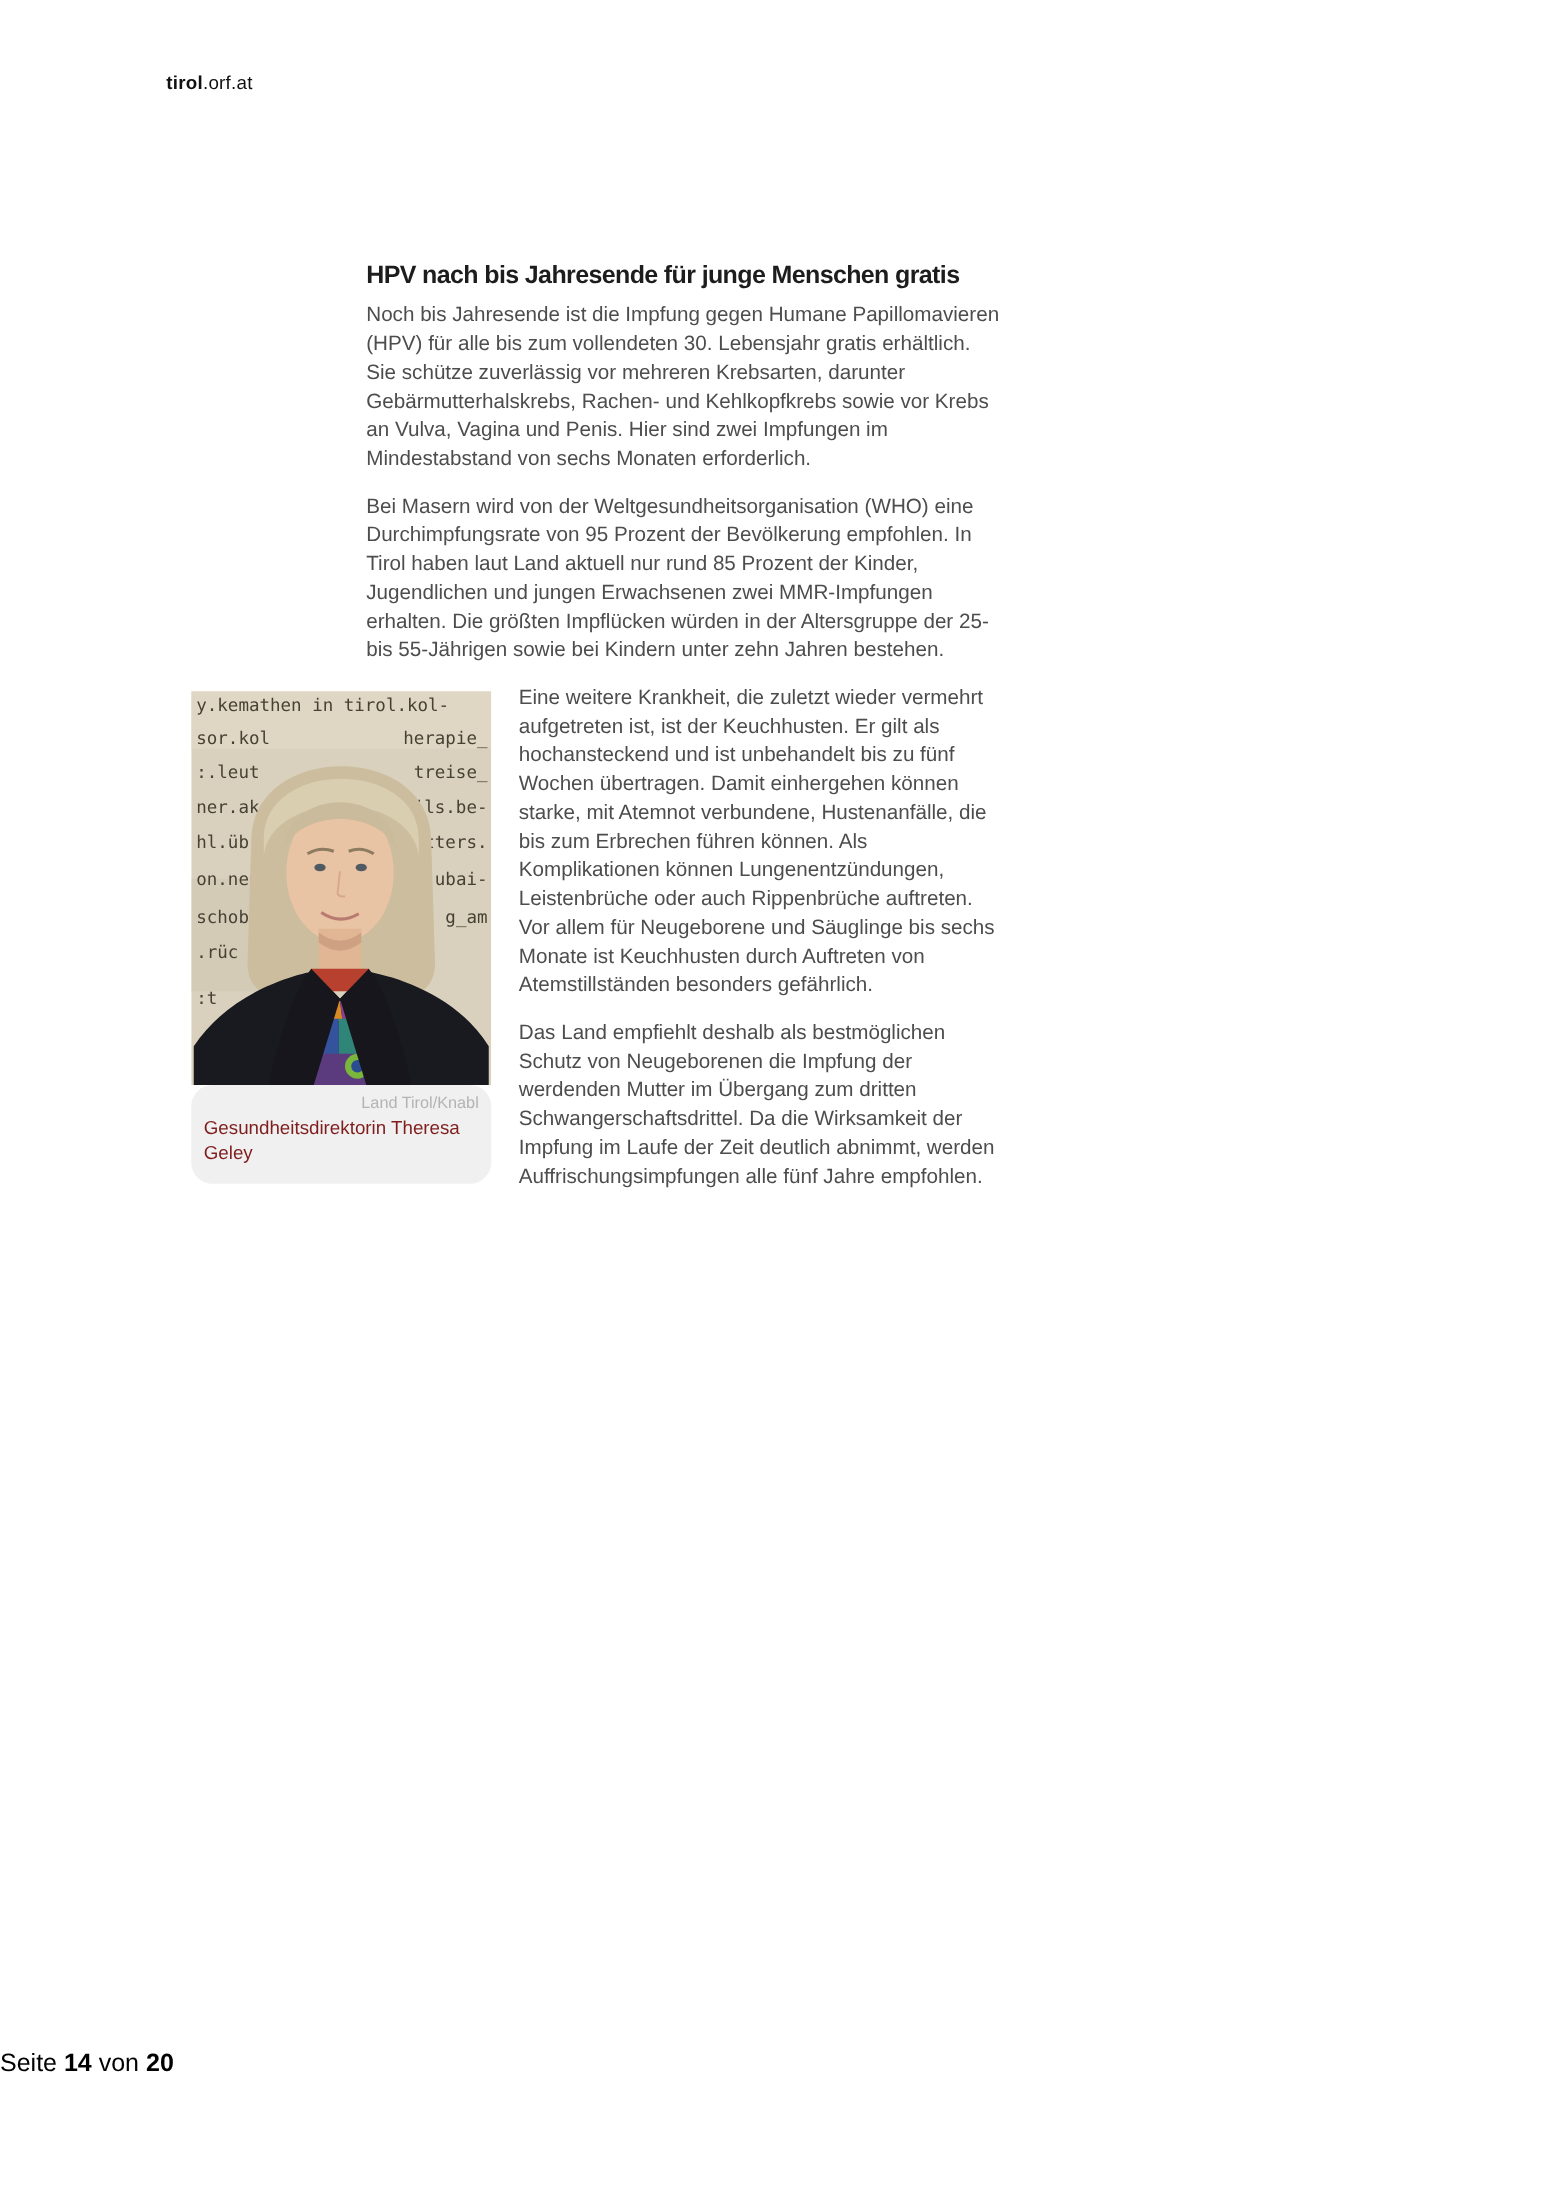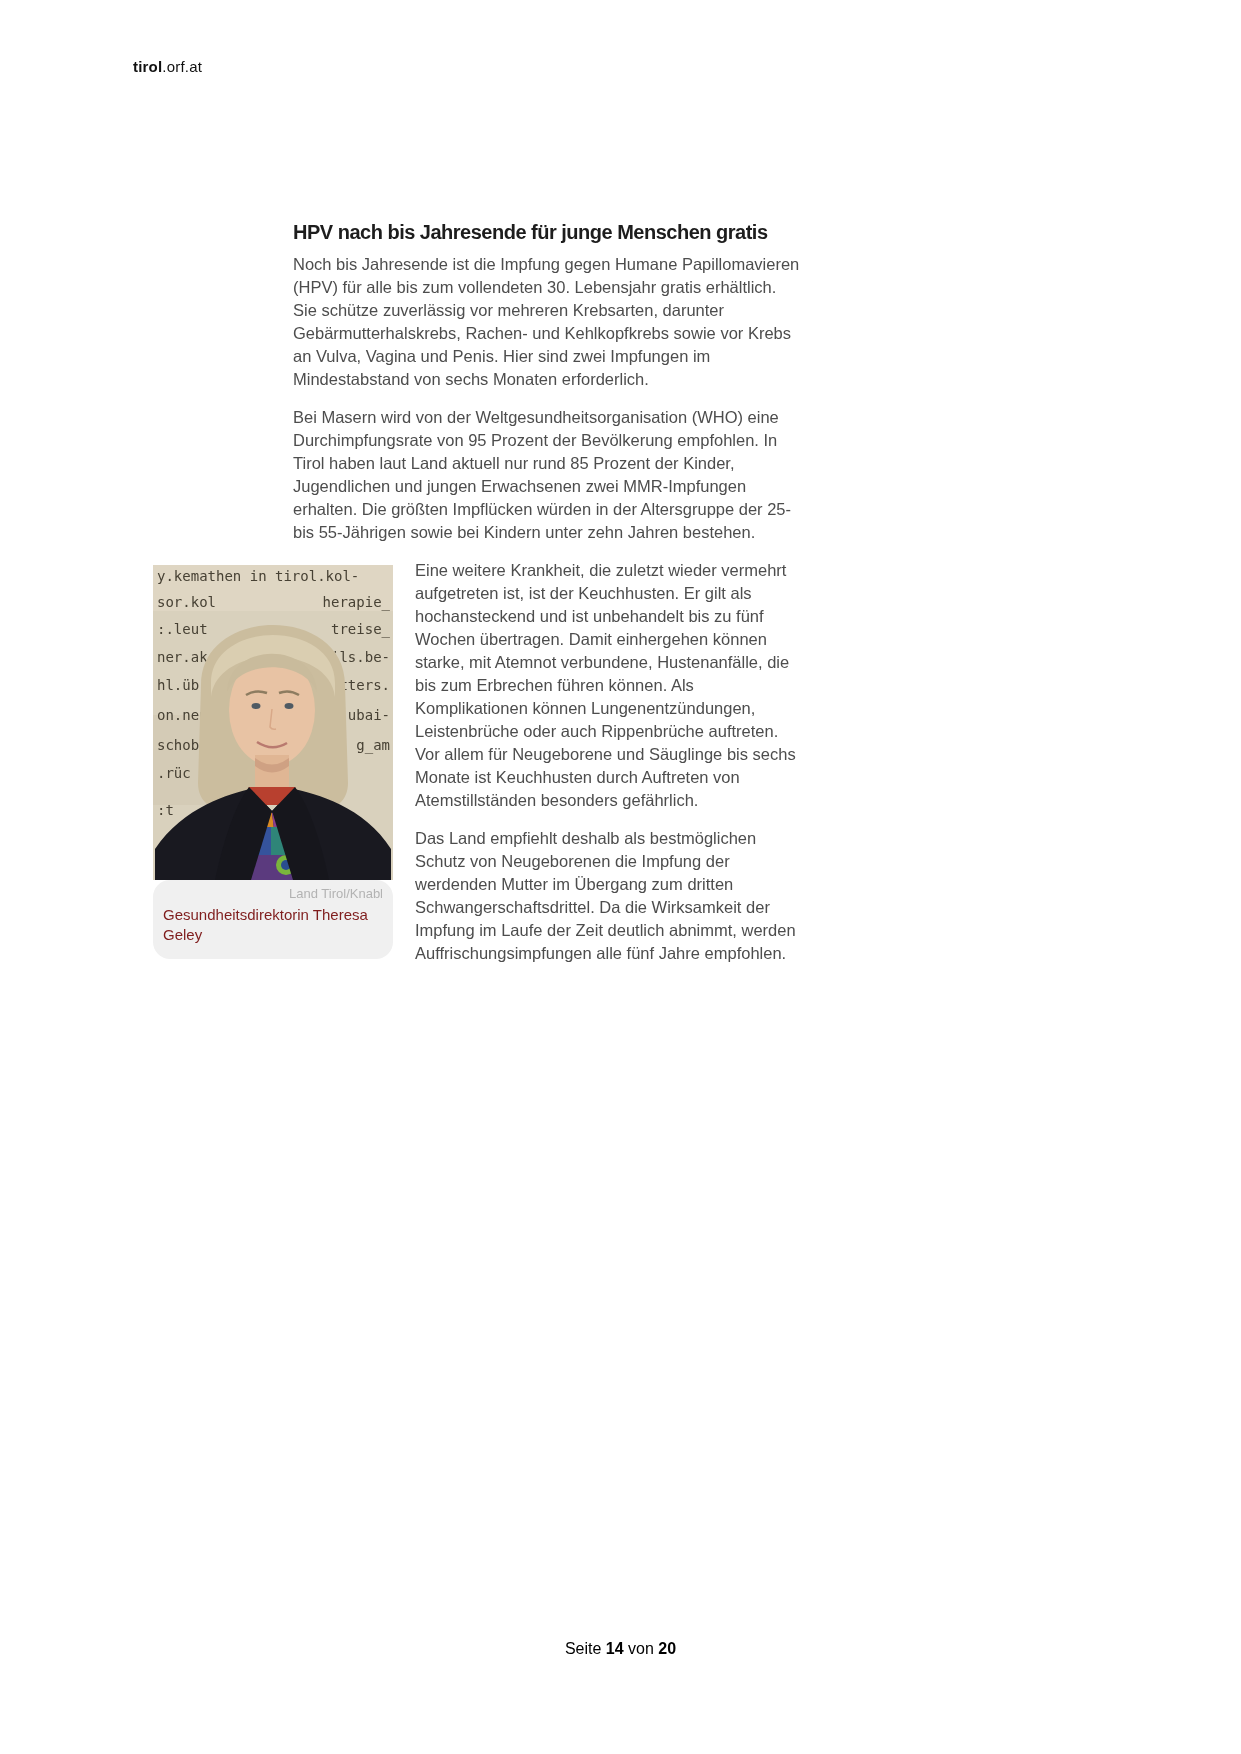--- a/index.html
+++ b/index.html
@@ -11,21 +11,21 @@
     overflow: hidden;
   }
 
   .site-logo {
     position: absolute; left: 133px; top: 58px;
     font-size: 15px; color: #111111; letter-spacing: 0.2px;
   }
   .site-logo .brand-bold { font-weight: bold; }
 
   .article {
-    position: absolute; left: 293px; top: 220px; width: 523px;
+    position: absolute; left: 293px; top: 208px; width: 523px;
     color: #4d4d4d; font-size: 16.5px; line-height: 23px;
   }
   .section-heading {
     font-size: 20px; line-height: 25px; font-weight: bold;
     color: #1d1d1d; letter-spacing: -0.5px;
     margin: 0 0 8px 0;
   }
   .section-heading.second { margin-top: 16px; }
   .article p { margin: 0 12px 15px 0; }
 
@@ -37,21 +37,21 @@
   .photo { display: block; width: 240px; height: 315px; }
   .caption-box { background: #f0f0f0; padding: 5px 10px 14px 10px; border-radius: 17px; }
   .credit {
     text-align: right; font-size: 13px; line-height: 17px;
     color: #b3b3b3; margin-bottom: 3px;
   }
   .caption { font-size: 15px; line-height: 20px; color: #7f1d1d; }
 
   .page-footer {
     position: absolute; top: 1640px; left: 0; width: 100%;
-    text-align: center; font-size: 16px; color: #000000;
+    text-align: left; font-size: 20px; color: #000000;
   }
   .page-footer b { font-weight: bold; }
 
   .wall-text {
     font-family: "DejaVu Sans Mono", monospace;
     font-size: 14px; fill: #474134;
   }
 </style>
 </head>
 <body>

